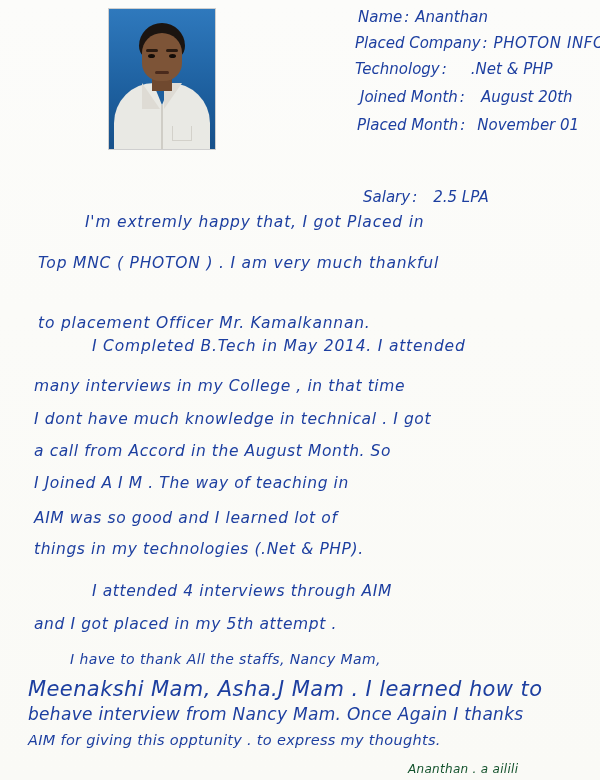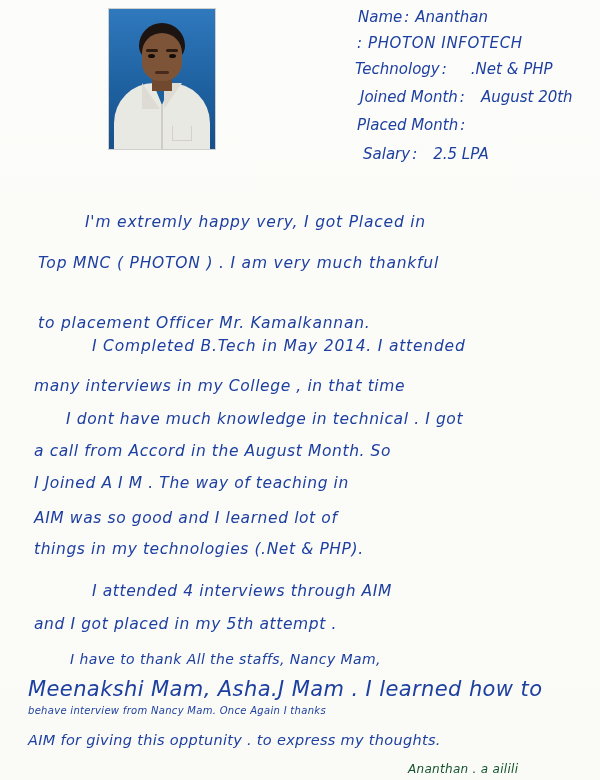--- a/index.html
+++ b/index.html
@@ -228,66 +228,68 @@
 
   <div class="fields">
 
     <div class="field-row" style="left:358px; top:8px;">
       <span class="field-label">Name</span>
       <span class="field-colon">:</span>
       <span class="field-value">Ananthan</span>
     </div>
 
     <div class="field-row" style="left:355px; top:34px;">
+      <span class="field-label">Placed Company</span>
       <span class="field-colon">:</span>
       <span class="field-value caps">PHOTON INFOTECH</span>
     </div>
 
     <div class="field-row" style="left:355px; top:60px;">
       <span class="field-label">Technology</span>
       <span class="field-colon">:</span>
       <span class="field-value" style="padding-left:18px;">.Net &amp; PHP</span>
     </div>
 
     <div class="field-row" style="left:360px; top:88px;">
       <span class="field-label">Joined Month</span>
       <span class="field-colon">:</span>
       <span class="field-value" style="padding-left:10px;">August 20th</span>
     </div>
 
     <div class="field-row" style="left:357px; top:116px;">
       <span class="field-label">Placed Month</span>
       <span class="field-colon">:</span>
+      <span class="field-value" style="padding-left:6px;">November 01</span>
     </div>
 
     <div class="field-row" style="left:363px; top:145px;">
       <span class="field-label">Salary</span>
       <span class="field-colon">:</span>
-      <span class="field-value" style="padding-left:10px;">2.5 LPA</span>
+      <span class="field-value" style="padding-left:10px;margin-top:43px;">2.5 LPA</span>
     </div>
   </div>
 
   <div>
 
-    <div class="hw body-line" style="left:85px; top:215px; letter-spacing:0.8px;">I'm extremly happy very,  I got Placed in</div>
+    <div class="hw body-line" style="left:85px; top:215px; letter-spacing:0.8px;">I'm extremly happy that,  I got Placed in</div>
     <div class="hw body-line" style="left:38px; top:256px; letter-spacing:0.8px;">Top MNC ( PHOTON ) .  I am  very  much  thankful</div>
     <div class="hw body-line" style="left:38px; top:297px; letter-spacing:0.8px;margin-top:19px;">to placement Officer  Mr. Kamalkannan.</div>
 
     <div class="hw body-line" style="left:92px; top:339px; letter-spacing:0.8px;">I  Completed   B.Tech  in  May 2014.  I attended</div>
     <div class="hw body-line" style="left:34px; top:379px; letter-spacing:0.6px;">many interviews  in  my College , in that  time</div>
-    <div class="hw body-line" style="left:34px; top:412px; letter-spacing:0.6px;margin-left:32px;">I dont  have  much knowledge in  technical .  I  got</div>
+    <div class="hw body-line" style="left:34px; top:412px; letter-spacing:0.6px;">I dont  have  much knowledge in  technical .  I  got</div>
     <div class="hw body-line" style="left:34px; top:444px; letter-spacing:0.6px;">a  call  from  Accord  in  the   August  Month.  So</div>
     <div class="hw body-line" style="left:34px; top:476px; letter-spacing:0.6px;">I  Joined   A I M .  The  way  of  teaching  in</div>
     <div class="hw body-line" style="left:34px; top:511px; letter-spacing:0.6px;">AIM    was   so   good    and   I  learned  lot of</div>
     <div class="hw body-line" style="left:34px; top:542px; letter-spacing:0.6px;">things  in   my  technologies (.Net &amp; PHP).</div>
 
     <div class="hw body-line" style="left:92px; top:584px; letter-spacing:0.6px;">I  attended  4  interviews  through   AIM</div>
     <div class="hw body-line" style="left:34px; top:617px; letter-spacing:0.6px;">and   I  got  placed in   my  5th  attempt .</div>
 
     <div class="hw body-line" style="left:70px; top:652px; letter-spacing:0.4px; font-size:14px;">I  have  to  thank  All  the  staffs,  Nancy Mam,</div>
     <div class="hw body-line" style="left:28px; top:679px; letter-spacing:0.4px; font-size:21px;">Meenakshi Mam,  Asha.J Mam .  I  learned   how  to</div>
-    <div class="hw body-line" style="left:28px; top:706px; letter-spacing:0.3px; font-size:10px;font-style:italic;">behave  interview  from  Nancy Mam.  Once Again   I  thanks</div>
+    <div class="hw body-line" style="left:28px; top:706px; letter-spacing:0.3px; font-size:17px;font-style:italic;">behave  interview  from  Nancy Mam.  Once Again   I  thanks</div>
     <div class="hw body-line" style="left:28px; top:733px; letter-spacing:0.3px; font-size:14.5px;">AIM   for  giving  this  opptunity . to express  my  thoughts.</div>
 
     <div class="hw sign" style="left:408px; top:762px;">Ananthan . a  ailili</div>
   </div>
 
 </div>
 
 </body></html>

